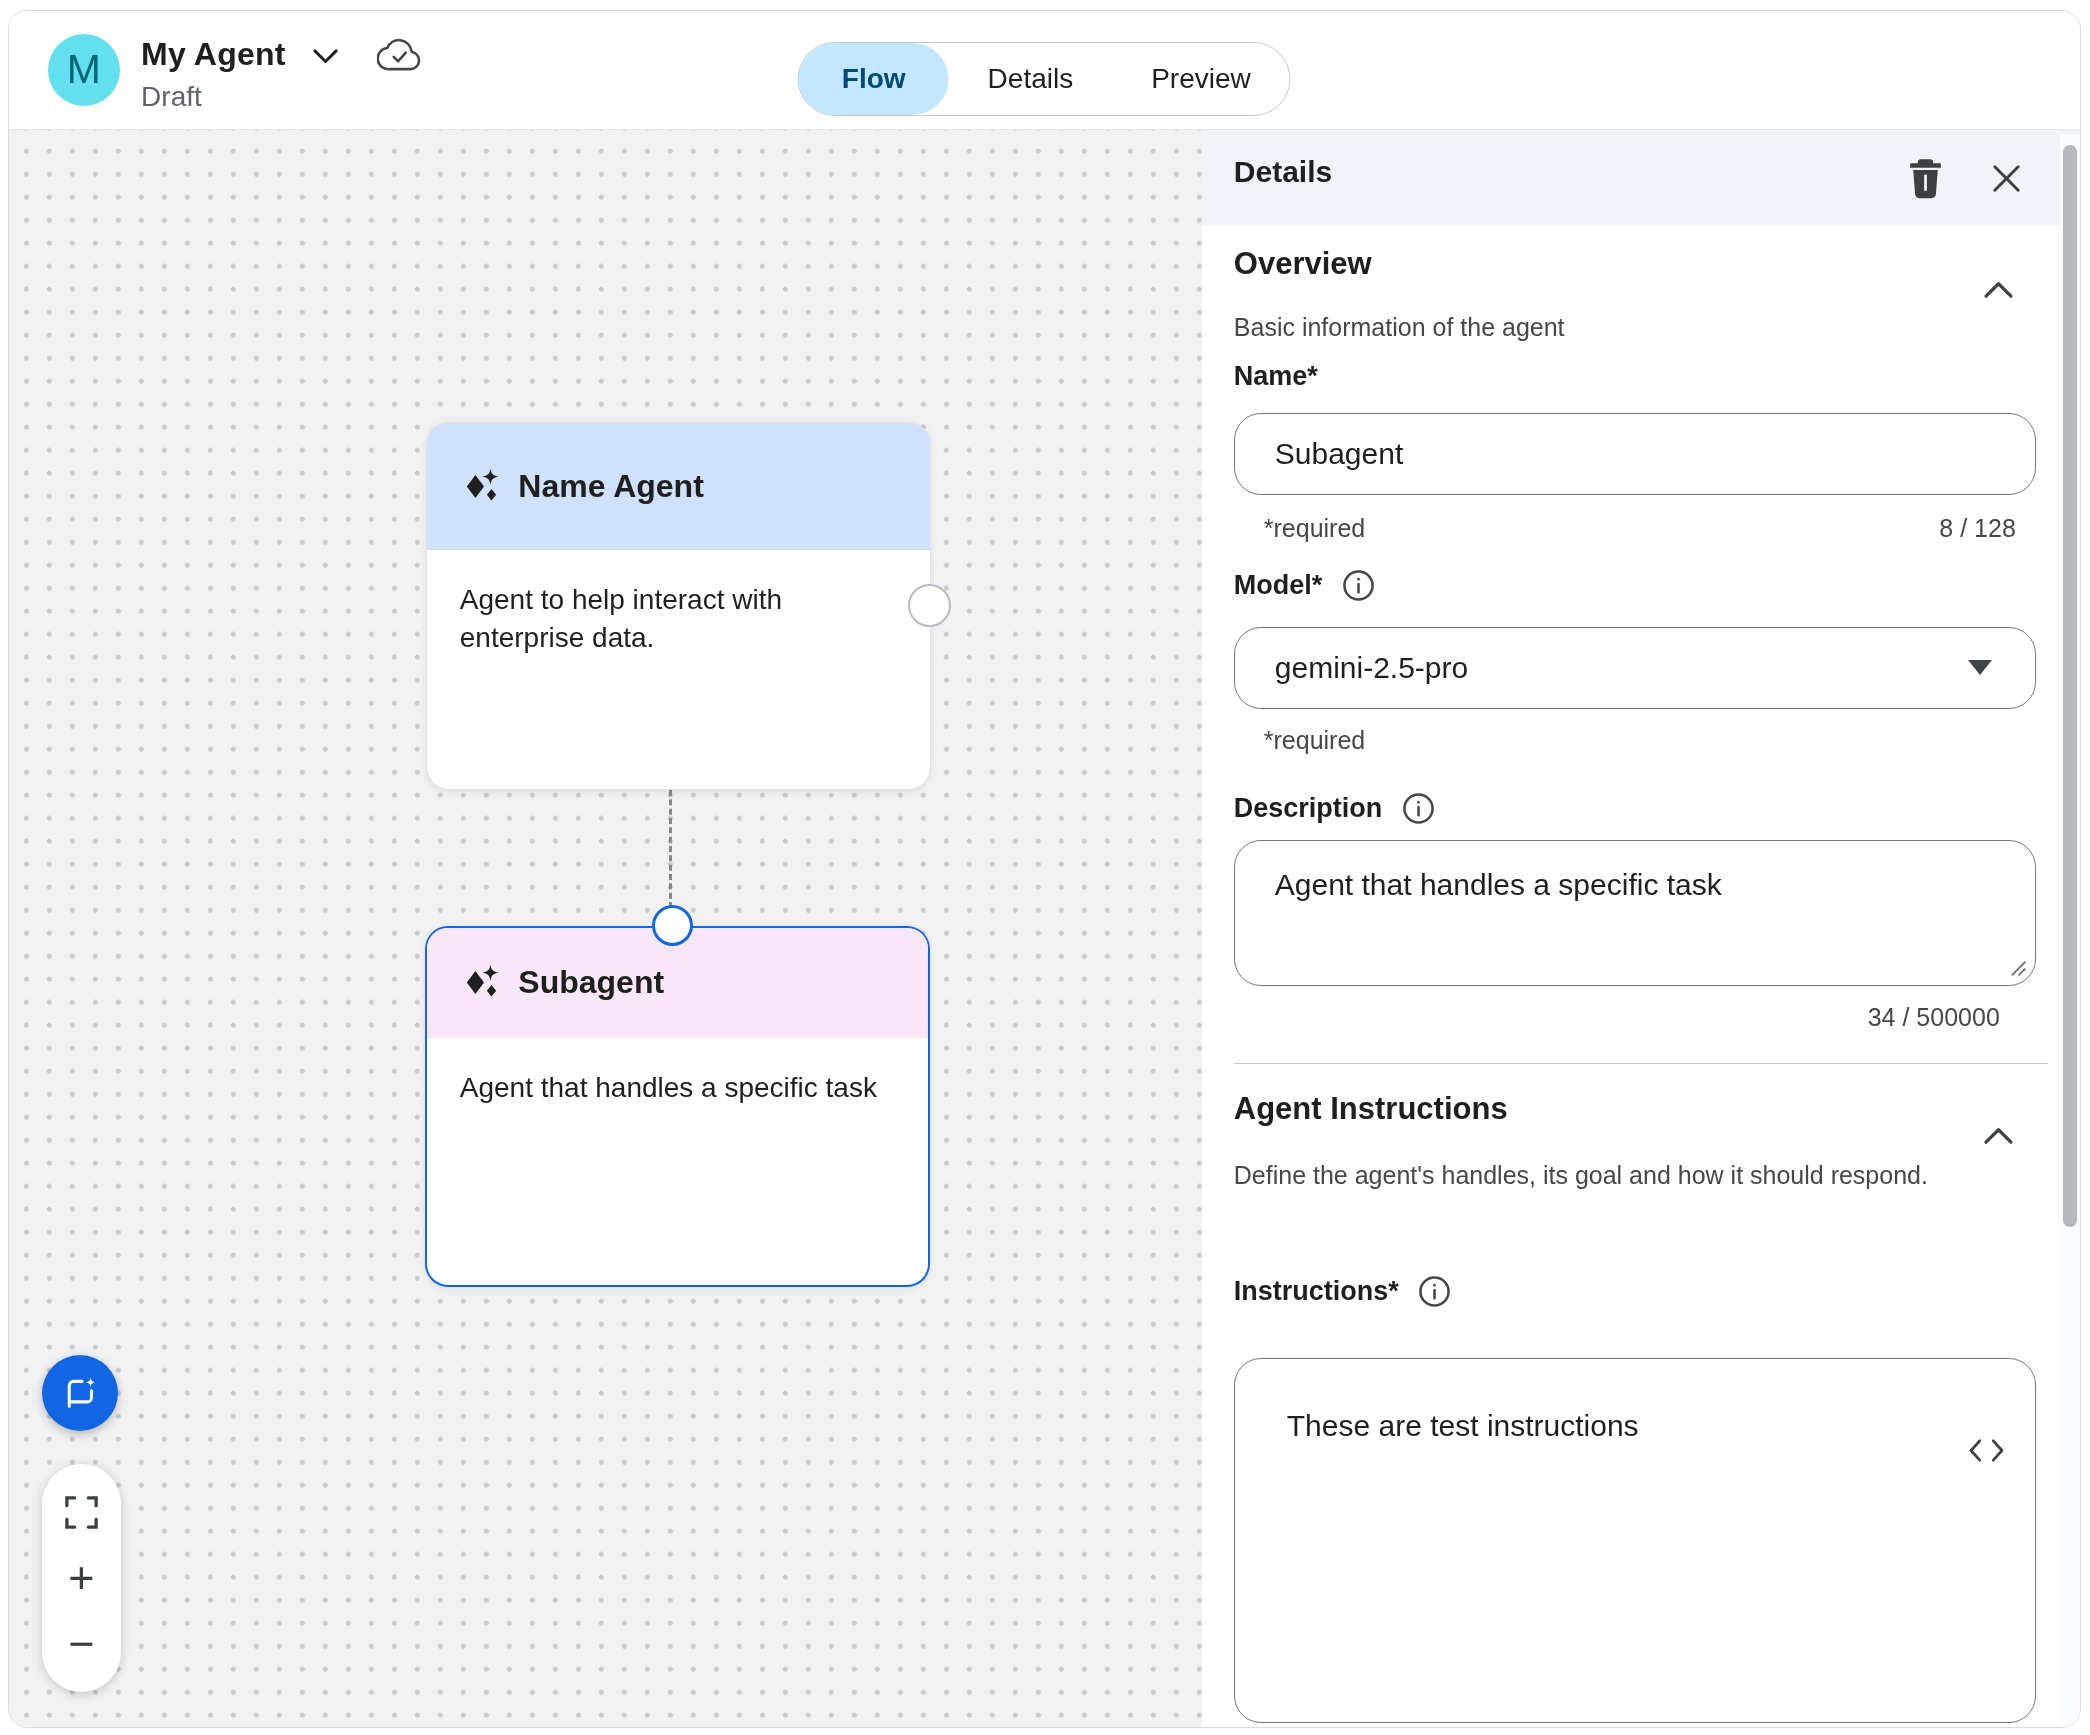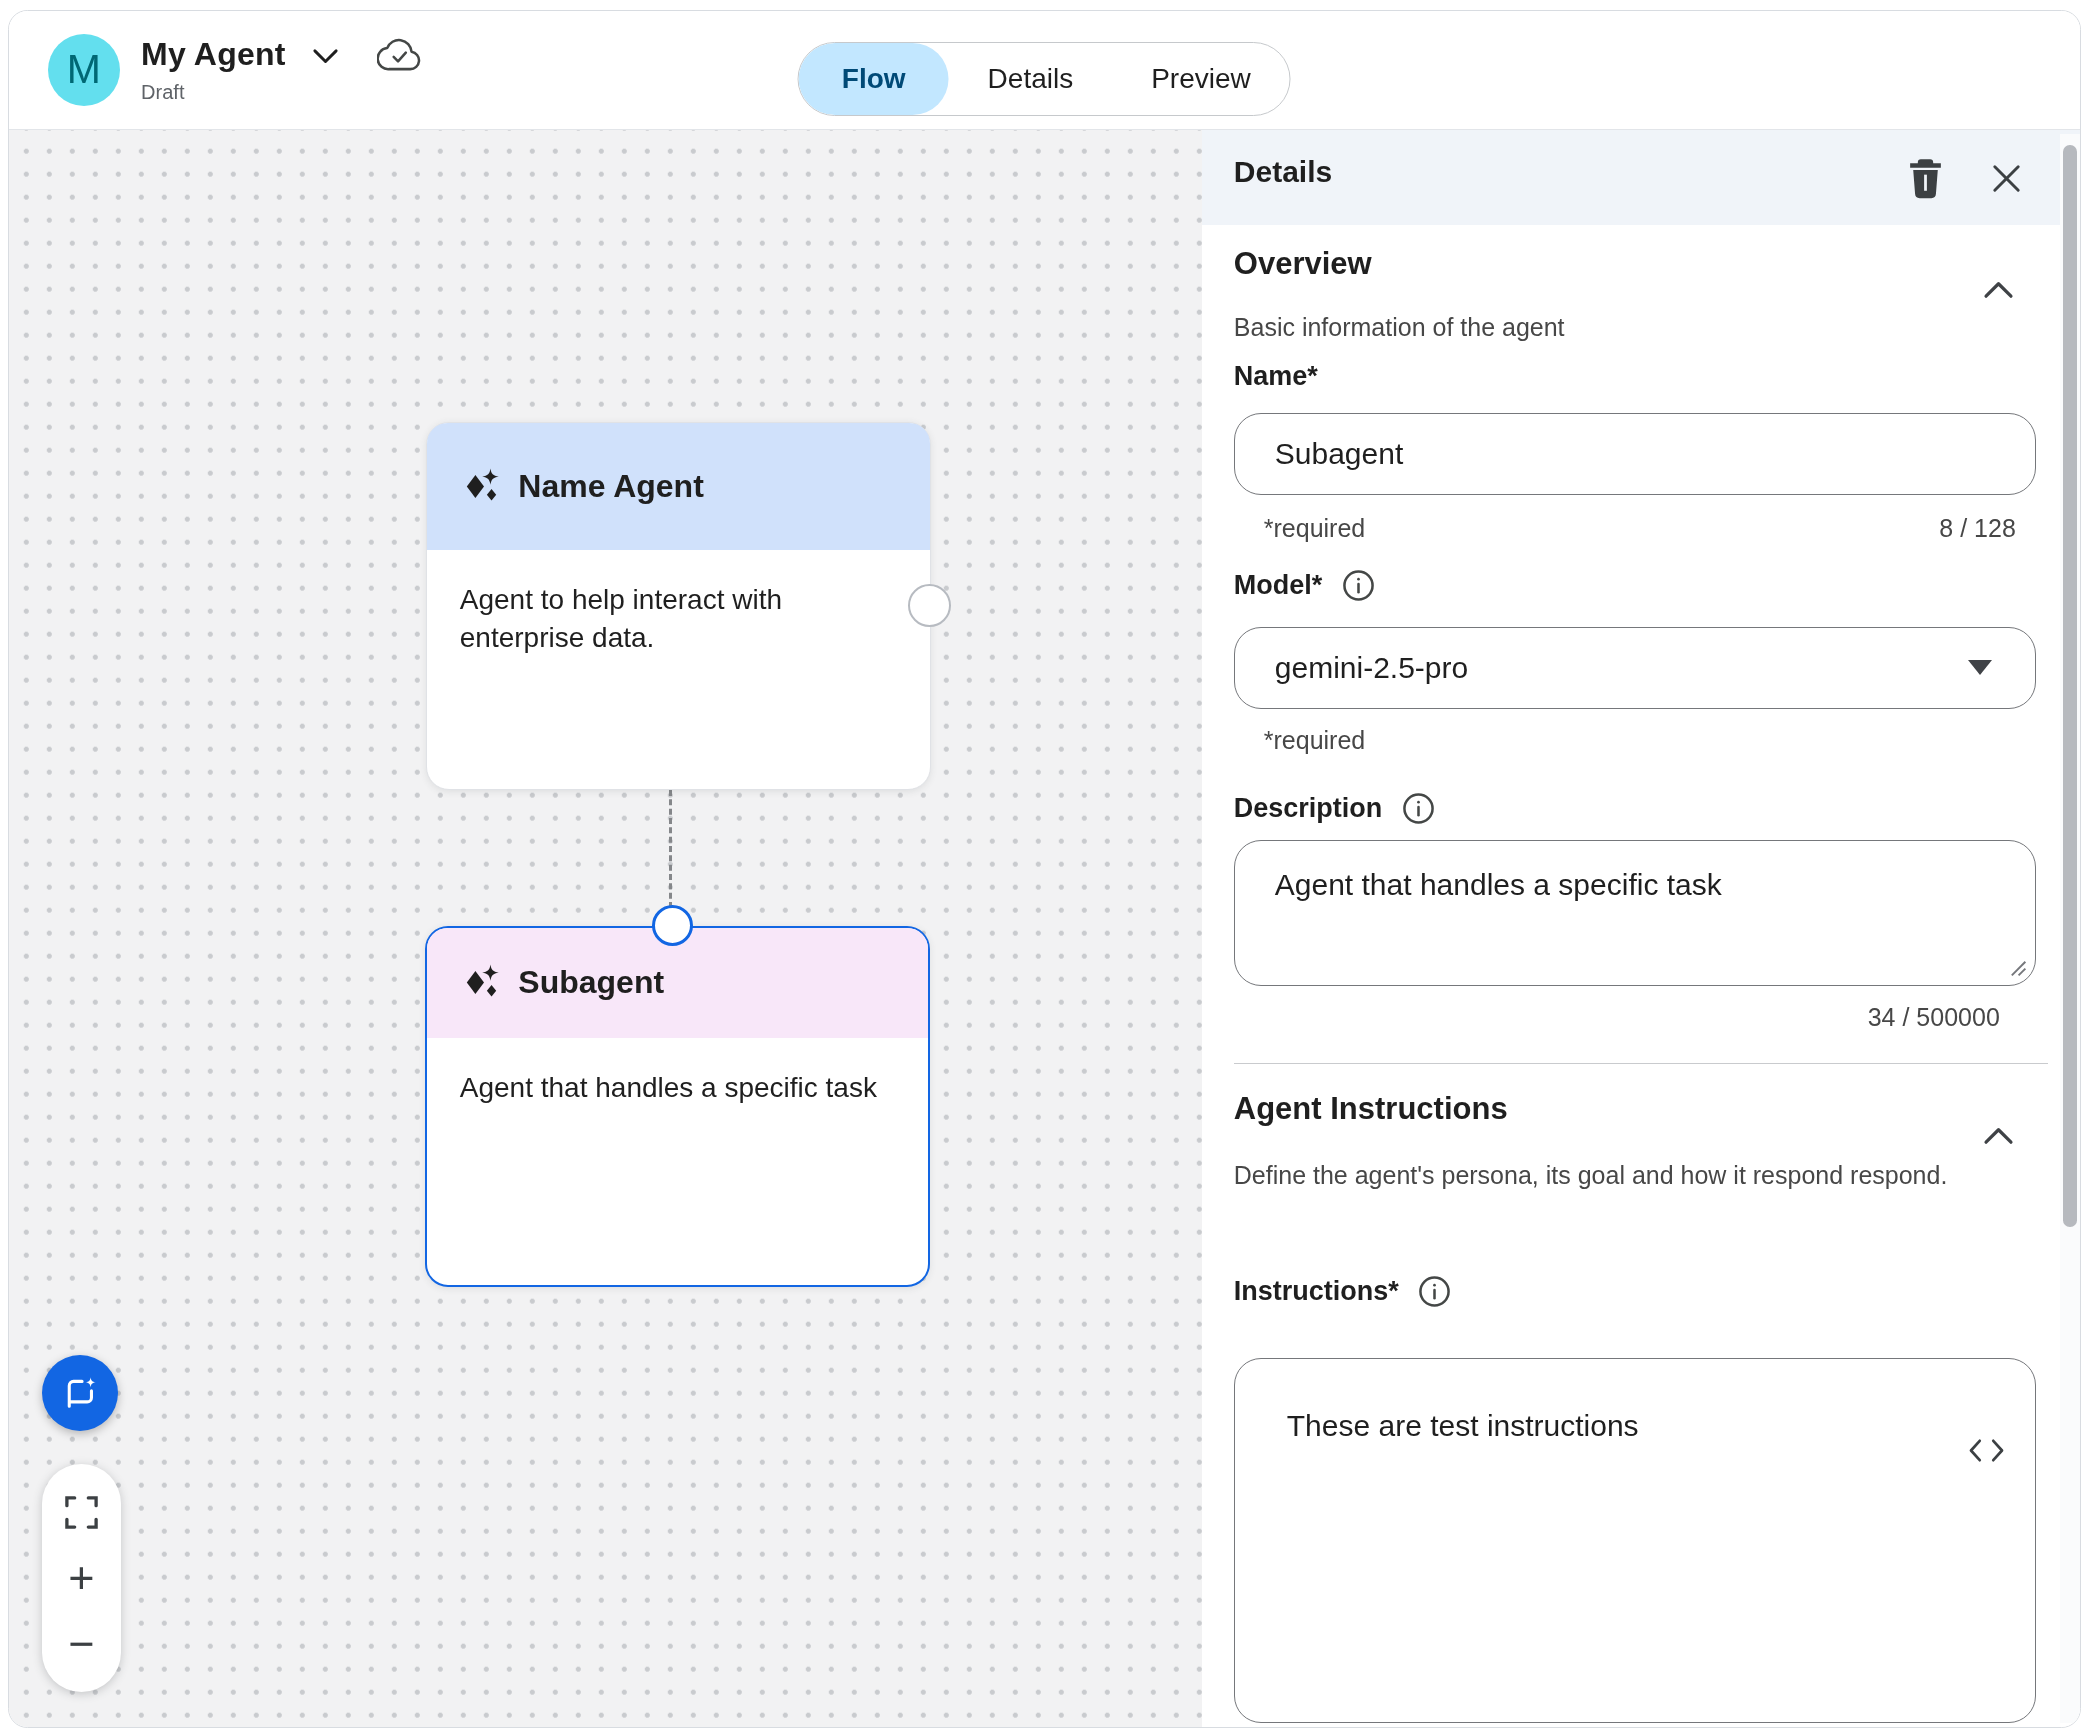--- a/index.html
+++ b/index.html
@@ -9,21 +9,21 @@
   
   .hdr{position:relative;height:118px;flex:0 0 118px;border-bottom:1.9px solid #e2e5e9;background:#fff;}
   .hdr-left{position:absolute;left:39px;top:23px;display:flex;align-items:flex-start;}
   .avatar{width:72px;height:72px;border-radius:50%;background:#63dfee;color:#006874;
           display:flex;align-items:center;justify-content:center;font-size:41px;font-weight:500;}
   .title-block{margin-left:21.3px;padding-top:1.9px;}
   .title-row{display:flex;align-items:center;}
   .app-title{font-size:32px;font-weight:600;color:#1f1f1f;letter-spacing:0.2px;}
   .chev-down{margin-left:25px;margin-top:5.8px;}
   .cloud{margin-left:37px;margin-top:1.9px;}
-  .draft{font-size:20px;color:#5f6368;margin-top:8.7px;}
+  .draft{font-size:28px;color:#5f6368;margin-top:8.7px;}
   .tabs{position:absolute;left:50%;top:31px;transform:translateX(-50%);height:72px;
         display:flex;align-items:stretch;border:1.9px solid #c6c9cc;border-radius:39px;background:#fff;overflow:hidden;}
   .tab{display:flex;align-items:center;padding:0 39px;font-size:28px;color:#1f1f1f;cursor:pointer;text-align:right;}
   .tab.active{background:#c2e7ff;color:#004a77;font-weight:600;border-radius:39px;padding:0 43px;}
   .hdr-right{position:absolute;right:39px;top:0;height:118px;display:flex;align-items:center;gap:49px;}
   .icon-btn{width:47px;height:47px;display:flex;align-items:center;justify-content:center;cursor:pointer;}
   .update-btn{height:70px;padding:0 52px;border:none;border-radius:35px;background:#1266e3;color:#fff;
               font-size:29px;font-weight:500;font-family:inherit;cursor:pointer;}
   
   .content{flex:1;display:flex;min-height:0;}
@@ -242,21 +242,21 @@
       <div class="helper" style="right:80px;top:873px;">34 / 500000</div>
 
       <div class="divider" style="top:933px;"></div>
 
       <div class="sec-head" style="top:961px;">Agent Instructions</div>
       <span class="collapse icon-btn" style="top:982px;">
         <svg width="35" height="23" viewBox="0 0 36 24">
               <path d="M5 19 L18 6 L31 19" fill="none" stroke="#3f4246" stroke-width="3.4" stroke-linecap="round" stroke-linejoin="round"></path>
             </svg>
       </span>
-      <div class="sec-sub" style="top:1015px;">Define the agent's persona, its goal and how it respond respond.</div>
+      <div class="sec-sub" style="top:1015px;">Define the agent's handles, its goal and how it should respond.</div>
 
       <div class="fld-label" style="top:1145px;">
         <span>Instructions*</span>
         <span>
           <svg width="33" height="33" viewBox="0 0 34 34" fill="none" stroke="#444746" stroke-width="2.6" stroke-linecap="round">
             <circle cx="17" cy="17" r="14.5"></circle>
                 <path d="M17 15.5 V24"></path>
                 <circle cx="17" cy="10.5" r="1.4" fill="#444746" stroke="none"></circle>
           </svg>
         </span>

